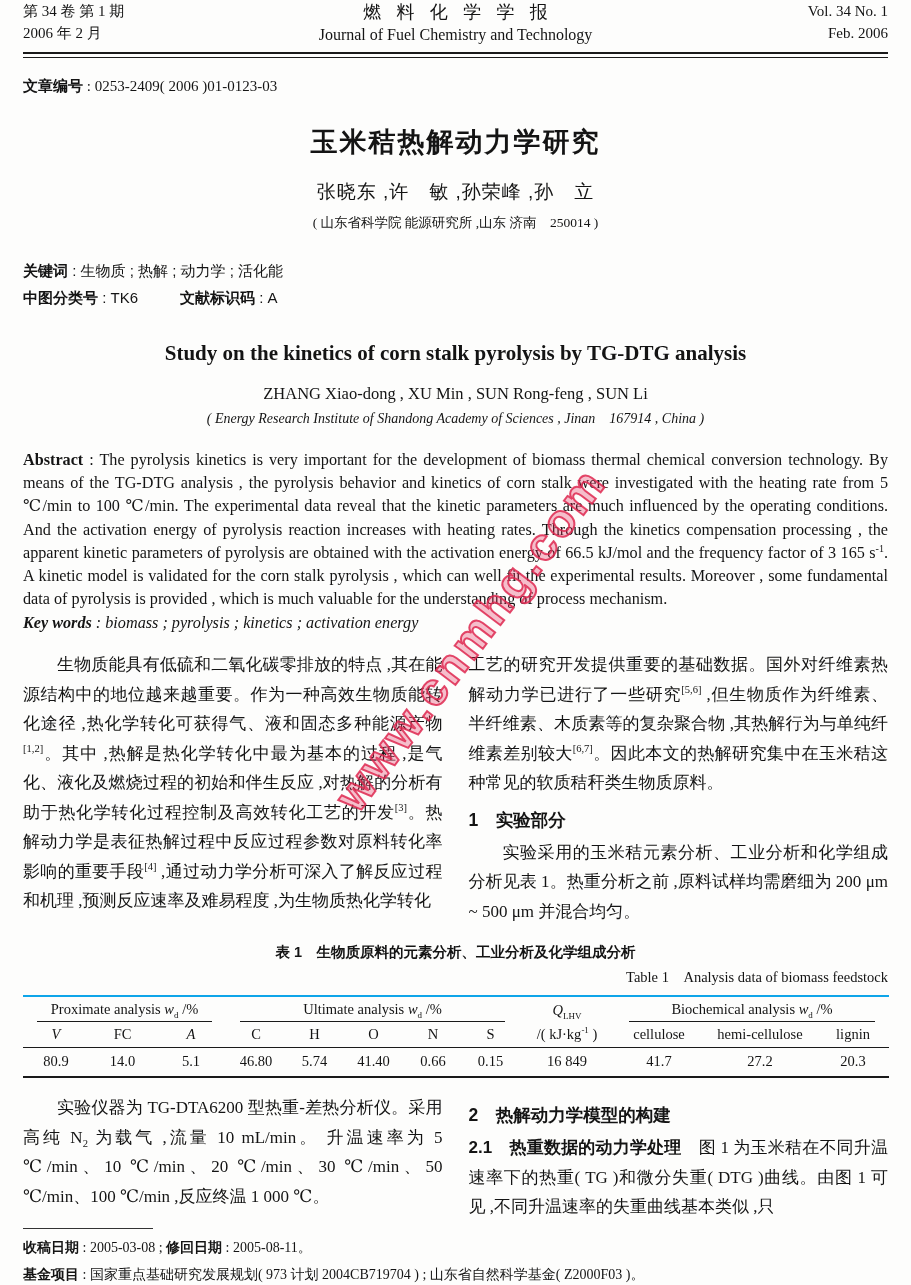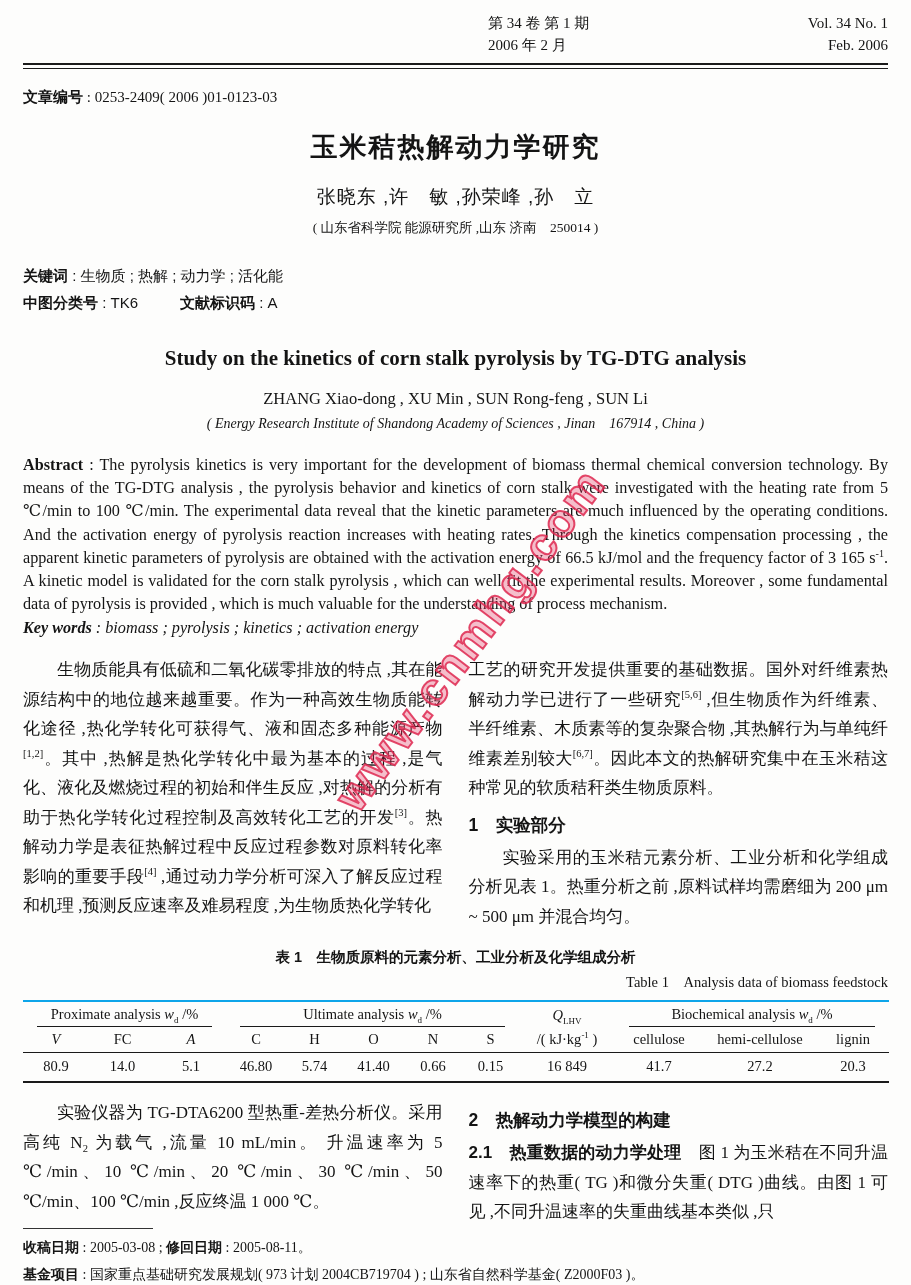--- a/index.html
+++ b/index.html
@@ -8,32 +8,32 @@
     width:911px;height:1285px;
     margin:0 auto;
     background:#fdfdfc;
     color:#141414;
     overflow:hidden;
     font-family:"Liberation Serif","DejaVu Serif",serif;
   }
   .inner{padding:0 23px 0 23px;}
 
   
-  .masthead{display:flex;align-items:flex-start;padding-top:12px;justify-content:flex-end;}
+  .masthead{display:flex;align-items:flex-start;}
   .mast-left{width:200px;font-size:15px;line-height:22px;}
   .mast-center{flex:1;text-align:center;}
   .mast-right{width:200px;text-align:right;font-size:15px;line-height:22px;}
   .journal-zh{font-size:18px;letter-spacing:0.85em;line-height:24px;padding-left:0.85em;}
   .journal-en{font-size:16px;line-height:21px;}
   .double-rule{margin-top:7px;border-top:2.5px solid #1a1a1a;border-bottom:1.5px solid #1a1a1a;height:3px;}
 
   .article-no{margin-top:19px;font-size:15px;}
   .article-no .lbl{font-family:"Liberation Sans","DejaVu Sans",sans-serif;font-weight:bold;}
 
-  .title-zh{margin:22px 0 0 0;text-align:center;font-size:27px;font-weight:bold;
+  .title-zh{margin:28px 0 0 0;text-align:center;font-size:27px;font-weight:bold;
     font-family:"Liberation Sans","DejaVu Sans",sans-serif;letter-spacing:2px;}
   .authors-zh{margin-top:19px;text-align:center;font-size:19px;letter-spacing:1px;
     font-family:"Liberation Sans","DejaVu Sans",sans-serif;}
   .affil-zh{margin-top:9px;text-align:center;font-size:13.5px;}
 
   .meta-block{margin-top:25px;font-size:15px;line-height:27px;
     font-family:"Liberation Sans","DejaVu Sans",sans-serif;}
   .meta-block .lbl{font-weight:bold;}
   .meta-gap{display:inline-block;width:42px;}
 
@@ -90,20 +90,24 @@
 </head>
 <body>
 
 <div class="page">
   <div class="inner">
 
     <header class="masthead">
       <div class="mast-left">
         <div>第 34 卷 第 1 期</div>
         <div>2006 年 2 月</div>
+      </div>
+      <div class="mast-center">
+        <div class="journal-zh">燃料化学学报</div>
+        <div class="journal-en">Journal of Fuel Chemistry and Technology</div>
       </div>
       <div class="mast-right">
         <div>Vol. 34 No. 1</div>
         <div>Feb. 2006</div>
       </div>
     </header>
 
     <div class="double-rule"></div>
 
     <div class="article-no">

